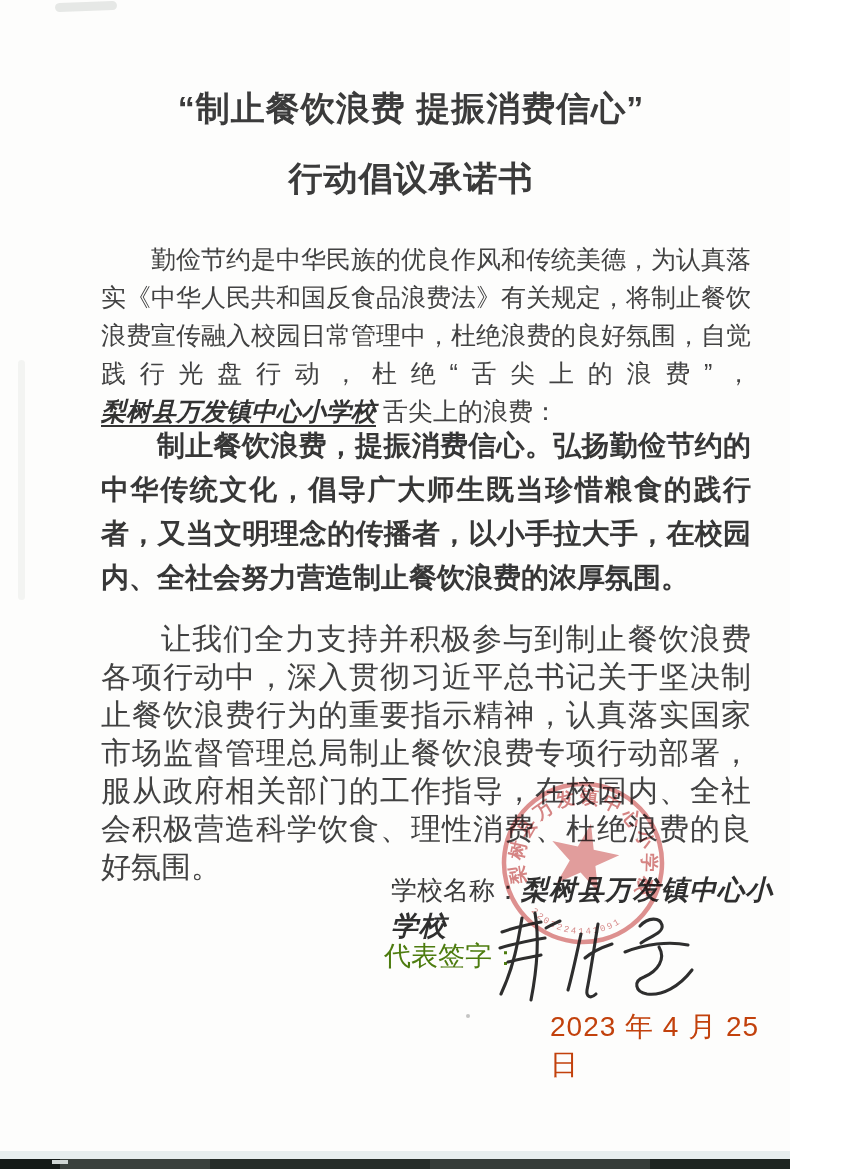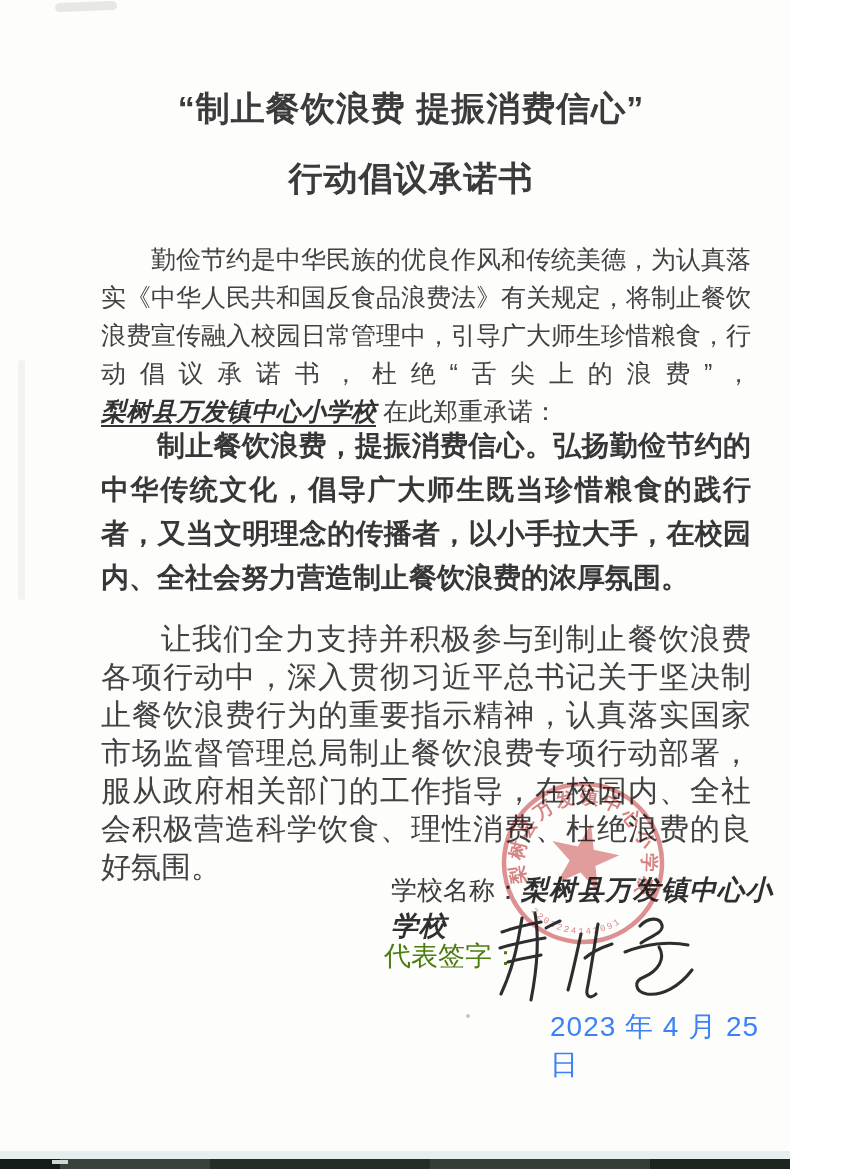--- a/index.html
+++ b/index.html
@@ -31,21 +31,21 @@
     text-decoration:underline;text-underline-offset:5px;color:#333;
     white-space:nowrap;
   }
   
   .line-school{position:absolute;left:391px;top:872px;font-size:26px;color:#3c3c3c;}
   .school-name-value{
     font-family:"Liberation Serif",serif;font-style:italic;font-weight:bold;
     font-size:27px;color:#2f2f2f;letter-spacing:1px;
   }
   .line-sign{position:absolute;left:384px;top:938px;font-size:27px;color:#4d7c0f;}
-  .line-date{position:absolute;left:550px;top:1008px;font-size:28px;color:#3b82f6;letter-spacing:1px;}
+  .line-date{position:absolute;left:550px;top:1008px;font-size:28px;color:#c2410c;letter-spacing:1px;}
   
   .seal-svg{position:absolute;left:478px;top:758px;mix-blend-mode:multiply;opacity:.85;filter:blur(.3px);}
   .seal-arc-text{font-family:"Liberation Serif",serif;font-weight:bold;}
   .sign-svg{position:absolute;left:488px;top:906px;}
   
   .scan-strip-light{position:absolute;left:0;top:1151px;width:850px;height:8px;background:#e7eeee;}
   .scan-strip-dark{
     position:absolute;left:0;top:1159px;width:850px;height:10px;
     background:linear-gradient(to right,#151b18 0 60px,#3a413d 60px 210px,#262d29 210px 430px,#353c38 430px 650px,#1e2521 650px 850px);
   }
@@ -64,21 +64,21 @@
 <body>
 
 <div class="page">
 
   <div class="smudge-top-left"></div>
   <div class="streak-left"></div>
 
   <div class="title title-1">“制止餐饮浪费 提振消费信心”</div>
   <div class="title title-2">行动倡议承诺书</div>
 
-  <div class="para para-1"><span>勤俭节约是中华民族的优良作风和传统美德，为认真落实《中华人民共和国反食品浪费法》有关规定，将制止餐饮浪费宣传融入校园日常管理中，引导广大师生珍惜粮食，行动倡议承诺书，杜绝“舌尖上的浪费”，</span><span class="school-fill">梨树县万发镇中心小学校</span><span> 在此郑重承诺：</span></div>
+  <div class="para para-1"><span>勤俭节约是中华民族的优良作风和传统美德，为认真落实《中华人民共和国反食品浪费法》有关规定，将制止餐饮浪费宣传融入校园日常管理中，杜绝浪费的良好氛围，自觉践行光盘行动，杜绝“舌尖上的浪费”，</span><span class="school-fill">梨树县万发镇中心小学校</span><span> 舌尖上的浪费：</span></div>
 
   <div class="para para-2">制止餐饮浪费，提振消费信心。弘扬勤俭节约的中华传统文化，倡导广大师生既当珍惜粮食的践行者，又当文明理念的传播者，以小手拉大手，在校园内、全社会努力营造制止餐饮浪费的浓厚氛围。</div>
 
   <div class="para para-3">让我们全力支持并积极参与到制止餐饮浪费各项行动中，深入贯彻习近平总书记关于坚决制止餐饮浪费行为的重要指示精神，认真落实国家市场监督管理总局制止餐饮浪费专项行动部署，服从政府相关部门的工作指导，在校园内、全社会积极营造科学饮食、理性消费、杜绝浪费的良好氛围。</div>
 
   <div class="line-school"><span>学校名称：</span><span class="school-name-value">梨树县万发镇中心小学校</span></div>
 
   <div class="line-sign"><span>代表签字：</span></div>
 
   <div class="line-date">2023 年 4 月 25 日</div>

